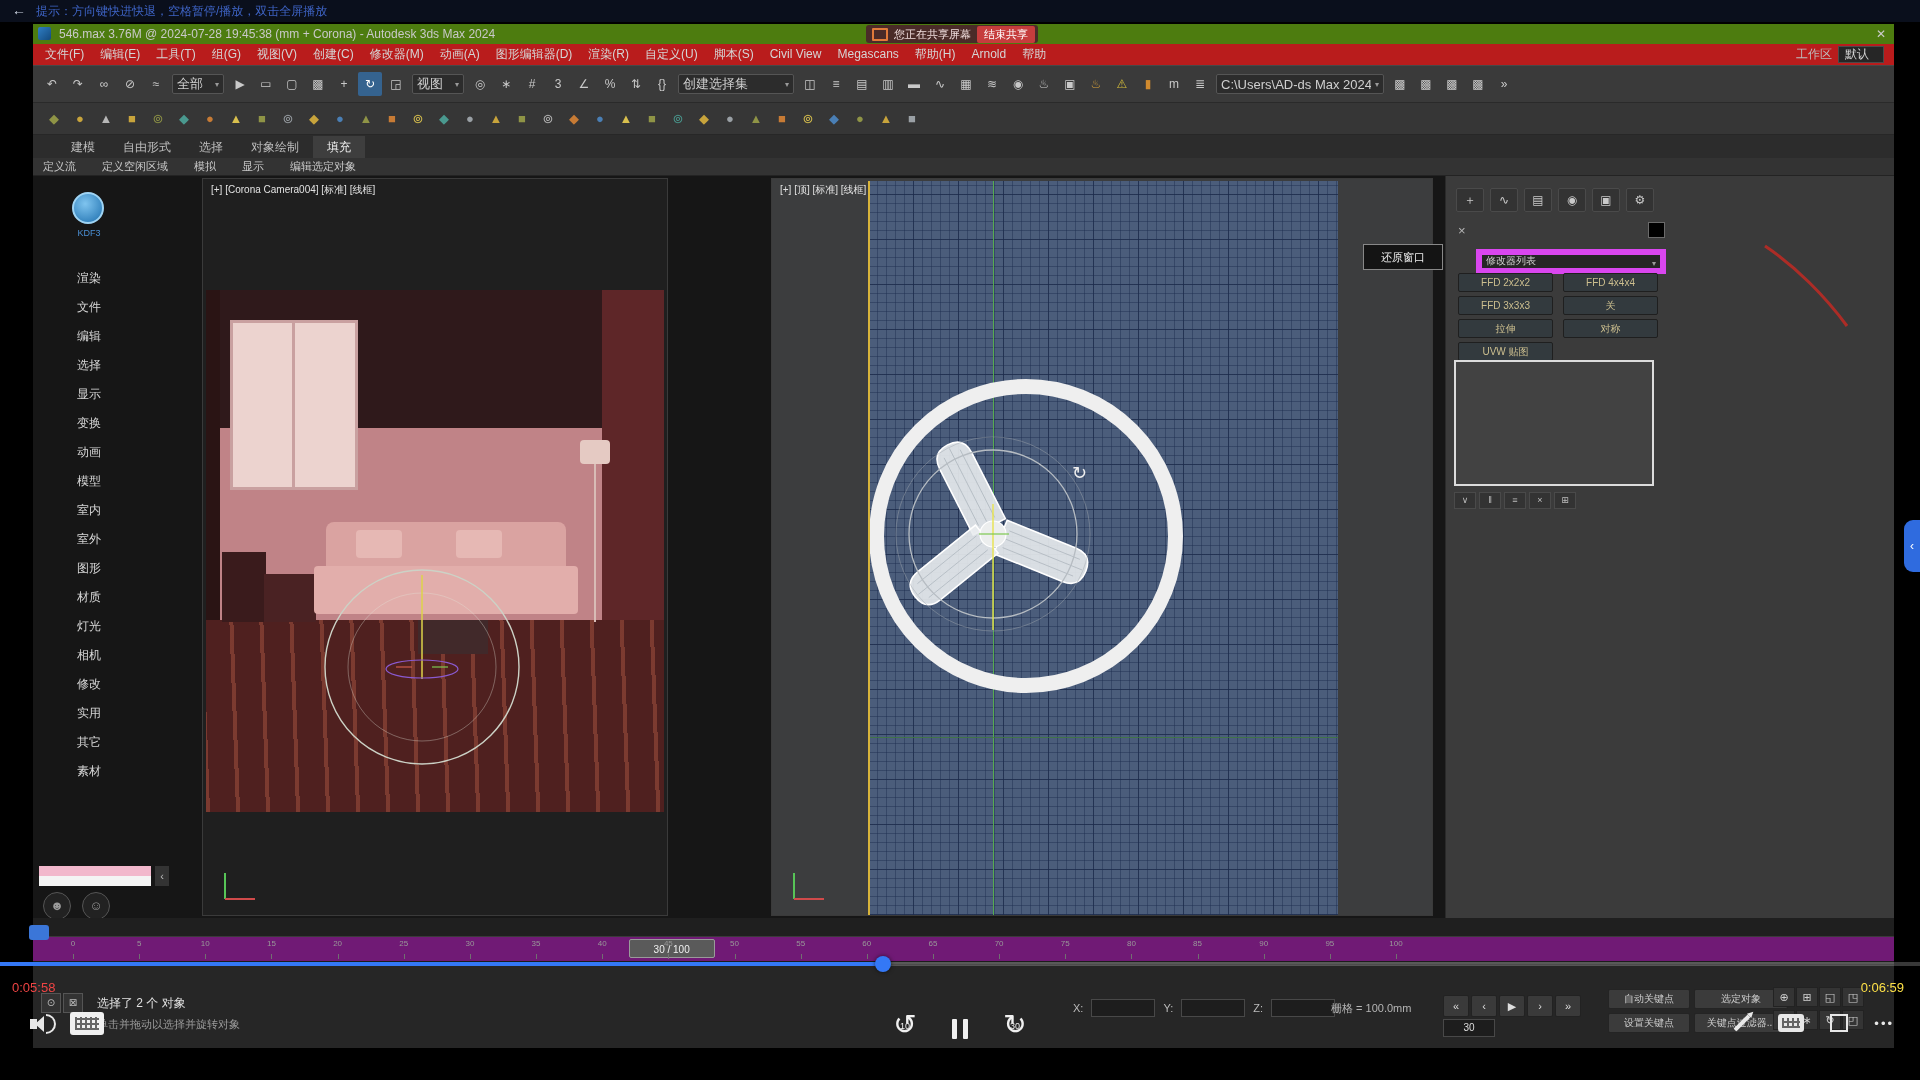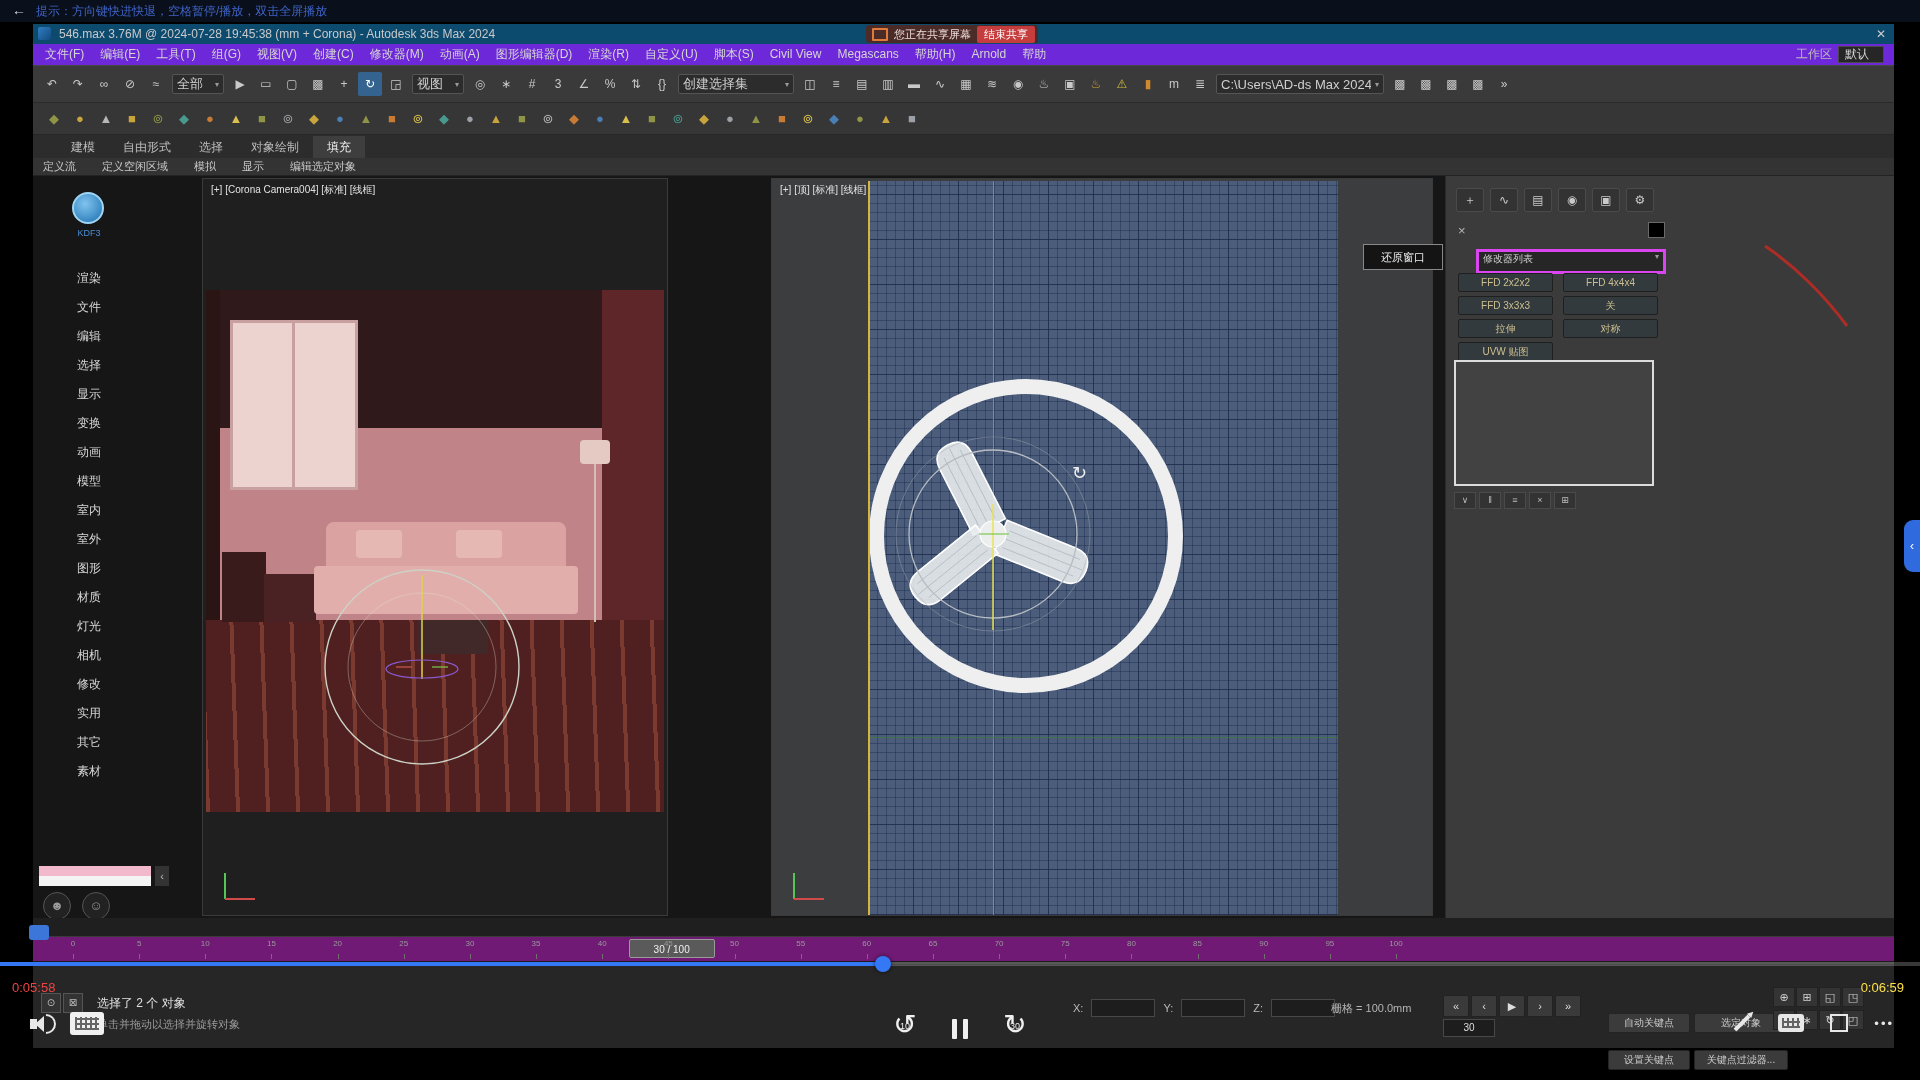--- a/index.html
+++ b/index.html
@@ -33,29 +33,29 @@
   #vc-right{right:26px;top:1014px;display:flex;align-items:center;gap:26px;z-index:80;}
   .pencil{width:20px;height:4px;background:#e8e8e8;transform:rotate(-45deg);border-radius:1px;position:relative;}
   .pencil::after{content:"";position:absolute;right:-6px;top:-1px;border-top:3px solid transparent;border-bottom:3px solid transparent;border-left:6px solid #e8e8e8;}
   .shrink{width:14px;height:14px;border:2px solid #e8e8e8;}
   .more-dots{color:#e8e8e8;font-size:13px;letter-spacing:2px;}
   #edge-tab{right:0;top:520px;width:16px;height:52px;background:#2f6bdf;border-radius:9px 0 0 9px;z-index:80;
     color:#fff;font-size:12px;display:flex;align-items:center;justify-content:center;}
   #blue-chip{left:29px;top:925px;width:20px;height:15px;background:#3b76d8;border-radius:3px;z-index:65;}
   
   #maxwin{left:33px;top:24px;width:1861px;height:1024px;background:#2b2b2b;z-index:10;}
-  #titlebar{left:0;top:0;width:1861px;height:20px;background:#0c4a6e;}
+  #titlebar{left:0;top:0;width:1861px;height:20px;background:#4d7c0f;}
   #app-icon{left:5px;top:3px;width:13px;height:13px;background:linear-gradient(135deg,#2f7ec4,#134a7e);border-radius:2px;}
   #win-title{left:26px;top:3px;font-size:12px;color:#c9c9c9;white-space:nowrap;}
   #share-pill{left:833px;top:1px;height:18px;display:flex;align-items:center;background:#4a2b28;border-radius:3px;padding:0 3px 0 6px;gap:6px;}
   #share-tv{width:12px;height:9px;border:2px solid #e07a3a;border-radius:1px;}
   #share-text{font-size:11px;color:#f0dede;white-space:nowrap;}
   #share-stop{background:#c63d3d;color:#fff;font-size:11px;padding:1px 7px;border-radius:2px;white-space:nowrap;}
   #win-close{left:1836px;top:0;width:24px;height:20px;text-align:center;line-height:20px;color:#ccc;font-size:12px;}
-  #menubar{left:0;top:20px;width:1861px;height:21px;background:#6d28d9;display:flex;align-items:center;}
+  #menubar{left:0;top:20px;width:1861px;height:21px;background:#b91c1c;display:flex;align-items:center;}
   #menu-items{display:flex;height:21px;align-items:center;padding-left:4px;}
   .menu-item{padding:0 8px;font-size:12px;color:#d5d5d5;line-height:21px;white-space:nowrap;}
   #workspace-area{position:absolute;right:10px;top:0;height:21px;display:flex;align-items:center;gap:6px;}
   #workspace-label{font-size:12px;color:#bdbdbd;}
   #workspace-value{font-size:12px;color:#d5d5d5;background:#262626;border:1px solid #4a4a4a;padding:0 14px 0 6px;height:15px;line-height:15px;position:relative;}
   
   #toolbar1{left:0;top:41px;width:1861px;height:38px;background:#3a3a3a;border-top:1px solid #484848;border-bottom:1px solid #2a2a2a;display:flex;align-items:center;padding-left:6px;box-sizing:border-box;}
   #toolbar1-items{display:flex;align-items:center;flex-wrap:nowrap;}
   .tb-icon{width:24px;height:24px;margin:0 1px;border-radius:2px;color:#c9c9c9;font-size:12px;text-align:center;line-height:24px;}
   .tb-active{background:#35638f;color:#fff;}
@@ -121,21 +121,21 @@
   #listener-white{width:112px;height:10px;background:#f4f4f4;}
   #listener-collapse{left:122px;top:690px;width:14px;height:20px;background:#333;color:#bbb;font-size:11px;text-align:center;line-height:20px;}
   .float-circle{width:26px;height:26px;border-radius:50%;background:#222;border:1px solid #555;color:#9a9a9a;font-size:13px;text-align:center;line-height:26px;}
   
   #cmdpanel{left:1412px;top:0;width:234px;height:742px;background:#3b3b3b;border-left:1px solid #2a2a2a;}
   #cp-tabs{left:10px;top:12px;display:flex;gap:6px;}
   .cp-tab{width:26px;height:22px;background:#333;border:1px solid #4a4a4a;border-radius:2px;color:#c9c9c9;font-size:12px;text-align:center;line-height:22px;}
   #cp-close{left:12px;top:47px;font-size:13px;color:#b5b5b5;}
   #cp-name{left:30px;top:49px;width:160px;height:16px;font-size:11px;color:#ccc;}
   #cp-swatch{left:202px;top:46px;width:17px;height:16px;border:1px solid #6a6a6a;box-sizing:border-box;}
-  #cp-dropdown{left:30px;top:73px;width:190px;height:25px;background:#262626;border:3px solid #d946ef;box-sizing:border-box;display:flex;align-items:flex-start;justify-content:space-between;padding:0 4px;}
+  #cp-dropdown{left:30px;top:73px;width:190px;height:25px;background:#262626;border:6px solid #d946ef;box-sizing:border-box;display:flex;align-items:flex-end;justify-content:space-between;padding:0 4px;}
   #cp-dropdown-label{font-size:10px;color:#cfcfcf;}
   #cp-buttons{left:12px;top:97px;width:210px;display:grid;grid-template-columns:95px 95px;gap:4px 10px;}
   .cp-btn{height:17px;line-height:17px;background:#333a3e;border:1px solid #1f1f1f;border-radius:2px;color:#cdbf8f;font-size:10px;text-align:center;white-space:nowrap;overflow:hidden;}
   .cp-btn-empty{visibility:hidden;}
   #cp-stackbox{left:8px;top:184px;width:200px;height:126px;background:#424242;border:2px solid #dcdcdc;box-sizing:border-box;}
   #cp-stacktools{left:8px;top:316px;display:flex;gap:3px;}
   .cp-tool{width:20px;height:15px;background:#333;border:1px solid #4a4a4a;color:#bdbdbd;font-size:9px;text-align:center;line-height:15px;}
   #cp-tooltip{left:1330px;top:68px;width:78px;height:24px;background:#141414;border:1px solid #888;color:#eee;font-size:11px;text-align:center;line-height:24px;z-index:30;}
   #rightvoid{left:1647px;top:0;width:214px;height:742px;background:#3a3a3a;}
   
@@ -150,21 +150,21 @@
   .sb-toggle{width:18px;height:18px;background:#333;border:1px solid #555;color:#bbb;font-size:10px;text-align:center;line-height:18px;}
   #prompt1{left:64px;top:30px;font-size:12px;color:#e0e0e0;white-space:nowrap;}
   #prompt2{left:64px;top:52px;font-size:11px;color:#9a9a9a;white-space:nowrap;}
   #coords{left:1040px;top:34px;display:flex;align-items:center;gap:8px;}
   .coord-label{font-size:11px;color:#bbb;}
   .coord-field{width:62px;height:16px;background:#1d1d1d;border:1px solid #484848;}
   #grid-label{left:1298px;top:36px;font-size:11px;color:#b5b5b5;white-space:nowrap;}
   #playback{left:1410px;top:30px;display:flex;gap:2px;}
   .pb-btn{width:24px;height:20px;background:#3a3a3a;border:1px solid #222;color:#ddd;font-size:11px;text-align:center;line-height:20px;border-radius:2px;}
   #frame-field{left:1410px;top:54px;width:50px;height:16px;background:#1d1d1d;border:1px solid #484848;color:#ddd;font-size:10px;text-align:center;line-height:16px;}
-  #keyblock{left:1575px;top:24px;display:grid;grid-template-columns:82px 94px;gap:17px 4px;margin-top:24px;}
+  #keyblock{left:1575px;top:24px;display:grid;grid-template-columns:82px 94px;gap:4px 4px;}
   .key-btn{height:18px;background:#3b3b3b;border:1px solid #242424;border-radius:2px;color:#ccc;font-size:10px;text-align:center;line-height:18px;white-space:nowrap;overflow:hidden;}
   #navgrid{left:1740px;top:22px;display:grid;grid-template-columns:repeat(4,20px);gap:3px;}
   .nav-btn{width:20px;height:18px;background:#343434;border:1px solid #222;color:#cfcfcf;font-size:11px;text-align:center;line-height:18px;}
 </style>
 </head>
 <body>
 
 <div id="hintbar" class="a">
   <span id="back-arrow" class="a">←</span>
   <span id="hint-text" class="a">提示：方向键快进快退，空格暂停/播放，双击全屏播放</span>

